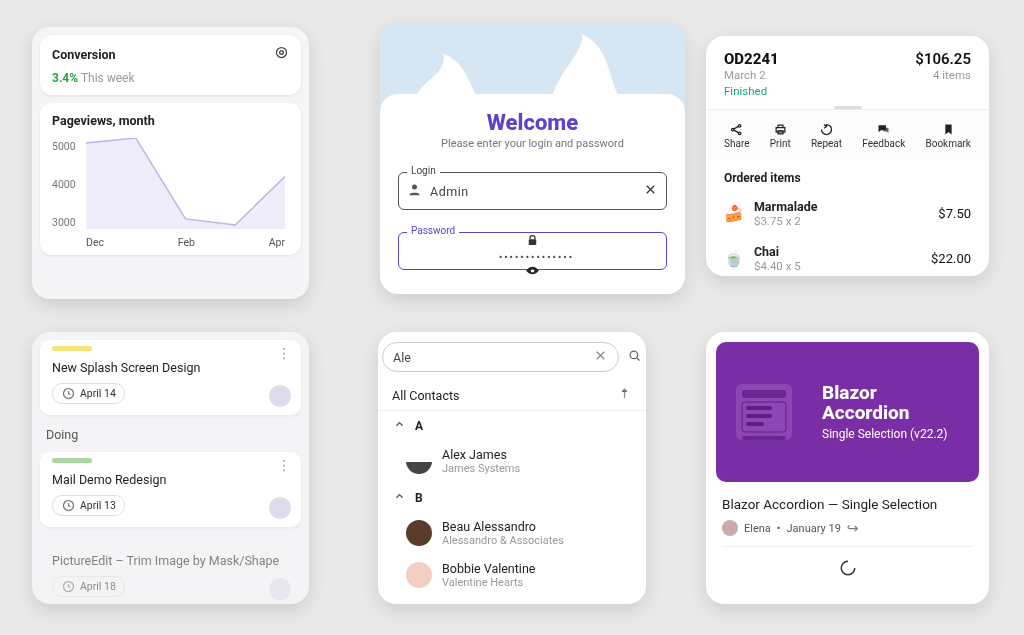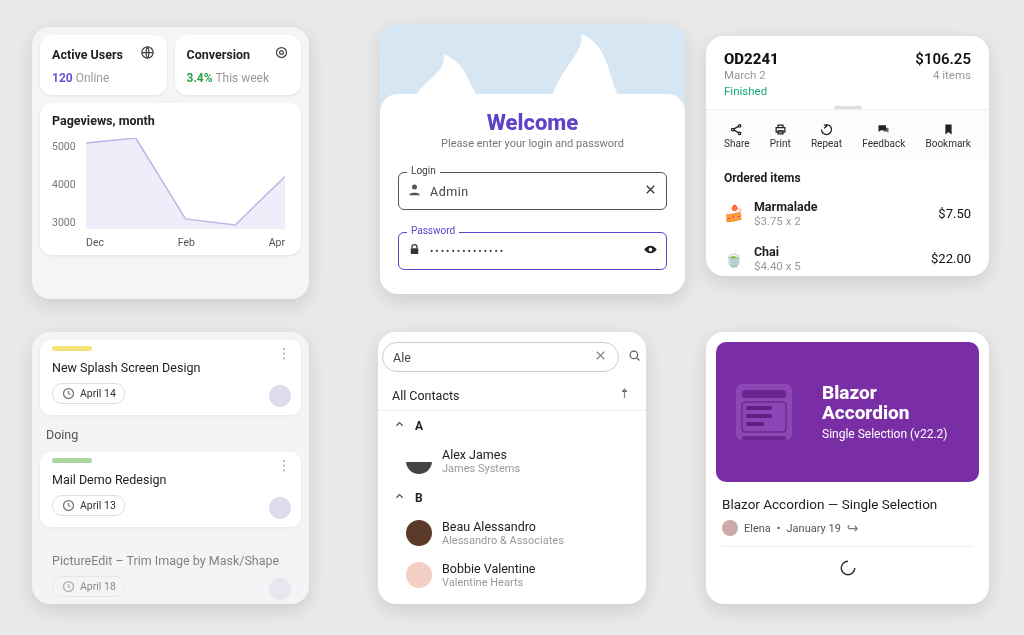--- a/index.html
+++ b/index.html
@@ -44,21 +44,21 @@
   .panel-login { left: 380px; top: 24px; width: 305px; height: 270px; overflow:hidden; }
   .sky { position:absolute; inset:0; height:95px; background:#d6e6f2; }
   .sky svg { width:100%; height:100%; }
   .login-body { position:absolute; left:0; right:0; top:70px; background:#fff; border-radius:18px; padding:16px 18px 18px 18px; }
   .welcome { text-align:center; color:#5e43c8; font-size:22px; font-weight:800; }
   .subwelcome { text-align:center; color:#7a7182; font-size:11px; margin-top:2px;}
   .field {
     position:relative; border:1px solid #555; border-radius:6px; height:38px;
     display:flex; align-items:center; padding:0 8px; margin-top:22px;
   }
-  .field.purple { border-color:#5e43c8; }
+  .field.purple { border-color:#5e43c8;flex-direction:column; }
   .field .fl {
     position:absolute; top:-8px; left:8px; background:#fff; padding:0 4px;
     font-size:10px; color:#444;
   }
   .field.purple .fl { color:#5e43c8; }
   .field .val { flex:1; font-size:12.5px; color:#444; margin-left:8px; letter-spacing:0.5px; }
   .field .val.dots { letter-spacing:2px; font-size:10px; }
 
   
   .panel-order { left:706px; top:36px; width:283px; height:240px; }
@@ -126,35 +126,20 @@
 
   .icon-svg { width:15px; height:15px; }
 </style>
 </head>
 <body>
 
 <div class="card panel-dash">
   <div class="dash-top">
     <div class="mini-card">
       <div class="mini-head">
-        <span>Active Users</span>
-        <span>
-          <svg class="icon-svg" viewBox="0 0 24 24" fill="none" stroke="#444" stroke-width="2">
-              <circle cx="12" cy="12" r="9"></circle>
-              <path d="M3 12h18M12 3c3 3 3 15 0 18M12 3c-3 3-3 15 0 18"></path>
-            </svg>
-        </span>
-      </div>
-      <div class="mini-body">
-        <span class="val">120</span>
-        <span>Online</span>
-      </div>
-    </div>
-    <div class="mini-card">
-      <div class="mini-head">
         <span>Conversion</span>
         <span>
           <svg class="icon-svg" viewBox="0 0 24 24" fill="none" stroke="#444" stroke-width="2">
               <circle cx="12" cy="12" r="8"></circle>
               <circle cx="12" cy="12" r="3"></circle>
             </svg>
         </span>
       </div>
       <div class="mini-body">
         <span class="val2">3.4%</span>

